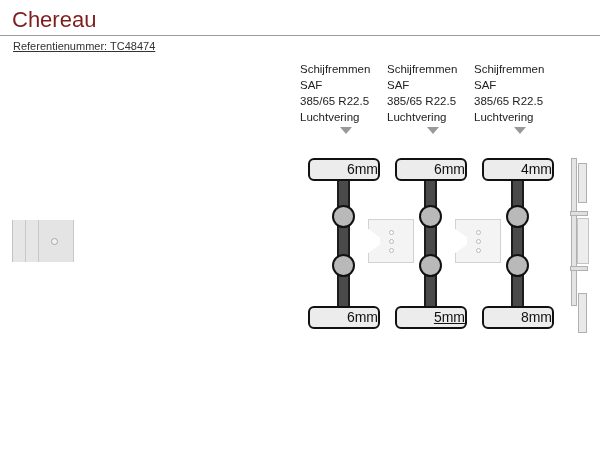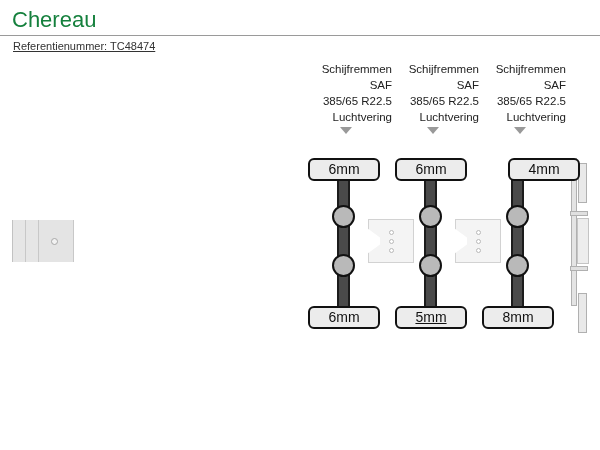--- a/index.html
+++ b/index.html
@@ -16,21 +16,21 @@
     color: #222222;
   }
 
   
   #header-title {
     position: absolute;
     left: 12px;
     top: 7px;
     font-size: 22px;
     font-weight: normal;
-    color: #15803d;
+    color: #7f1d1d;
     letter-spacing: 0px;
     line-height: 26px;
   }
   #header-divider {
     position: absolute;
     left: 0px;
     top: 35px;
     width: 600px;
     height: 1px;
     background: #9a9a9a;
@@ -44,21 +44,21 @@
     line-height: 14px;
     white-space: nowrap;
     text-decoration: underline;
   }
 
   
   .axle-spec {
     position: absolute;
     top: 61px;
     width: 92px;
-    text-align: right;
+    text-align: left;
     font-size: 11.5px;
     line-height: 16px;
     color: #222222;
   }
   .axle-spec .ln { display: block; white-space: nowrap; }
   .spec-pointer {
     display: block;
     margin: 2px auto 0 auto;
     width: 0;
     height: 0;
@@ -69,21 +69,21 @@
 
   
   .tread-box {
     position: absolute;
     width: 72px;
     height: 23px;
     box-sizing: border-box;
     border: 2px solid #111111;
     border-radius: 6px;
     background: #ececec;
-    text-align: center;
+    text-align: right;
     font-size: 14px;
     line-height: 19px;
     color: #111111;
   }
 
   
   #diagram { position: absolute; left: 0; top: 0; width: 600px; height: 450px; }
   #rail-top    { left: 12px; top: 212px; width: 565px; height: 9px; }
   #rail-bottom { left: 12px; top: 261px; width: 565px; height: 9px; }
 
@@ -277,17 +277,17 @@
   <div id="rear-column"></div>
   <div class="rear-bracket top"></div>
   <div class="rear-bracket bottom"></div>
   <div class="rear-flange f-top"></div>
   <div class="rear-flange f-bottom"></div>
 
 </div>
 
 <div class="tread-box" style="left:308px; top:158px;">6mm</div>
 <div class="tread-box" style="left:395px; top:158px;">6mm</div>
-<div class="tread-box" style="left:508px; top:158px;">4mm</div>
+<div class="tread-box" style="left:482px; top:158px;">4mm</div>
 
 <div class="tread-box" style="left:308px; top:306px;">6mm</div>
 <div class="tread-box" style="left:395px; top:306px;text-decoration:underline;">5mm</div>
 <div class="tread-box" style="left:482px; top:306px;">8mm</div>
 
 </body></html>

